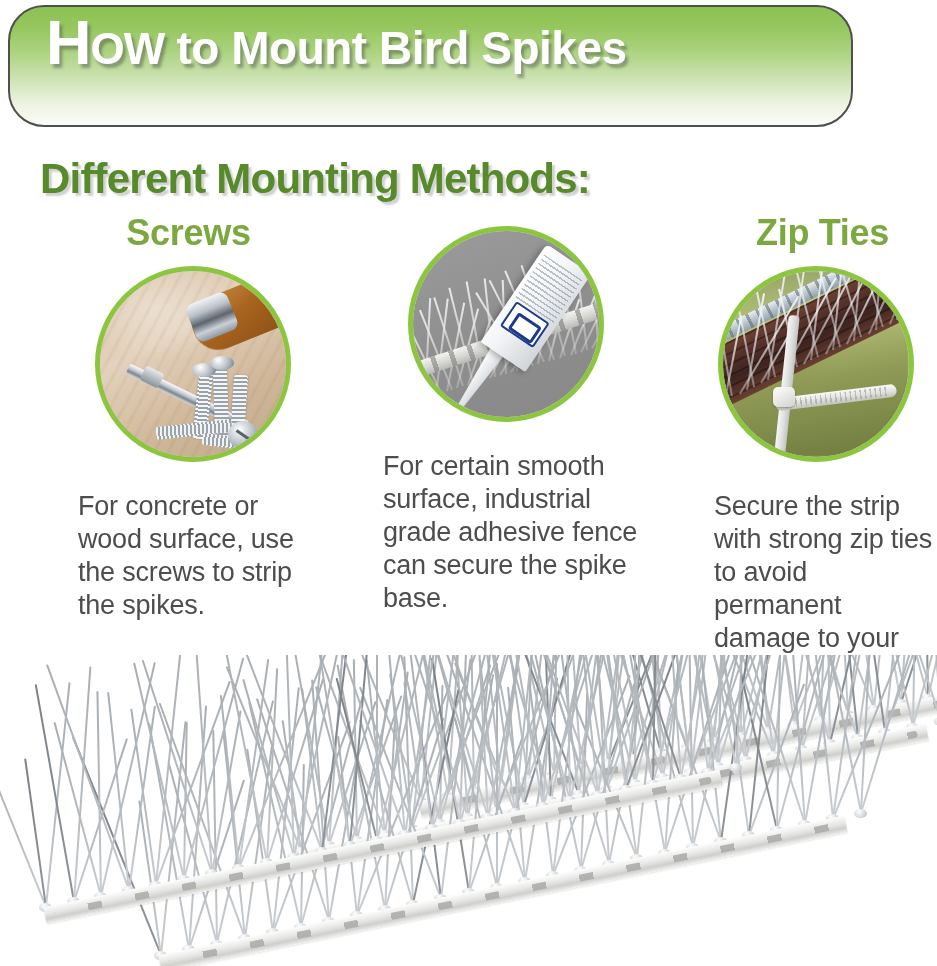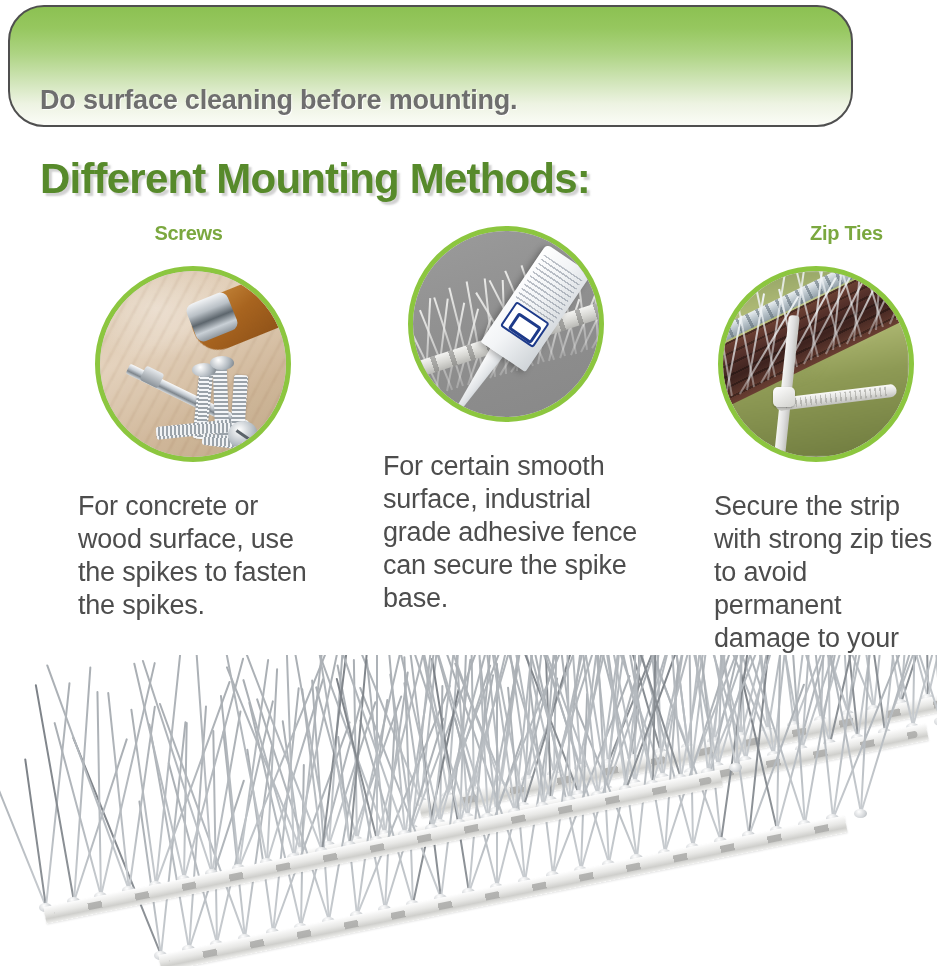--- a/index.html
+++ b/index.html
@@ -90,30 +90,30 @@
   }
   .col {
     position: absolute;
     top: 0;
   }
   .col-0 { left: 60px;  width: 265px; }
   .col-1 { left: 373px; width: 265px; }
   .col-2 { left: 700px; width: 237px; }
 
   .col-title {
-    font-size: 20px;
+    font-size: 36px;
     font-weight: bold;
     color: #7ba83f;
     text-align: center;
     white-space: nowrap;
     letter-spacing: -0.3px;
     height: 40px;
     line-height: 38px;
   }
-  .col-2 .col-title { text-align: center; padding-left: 56px; }
+  .col-2 .col-title { text-align: left; padding-left: 56px; }
   .col-0 .col-title { padding-right: 8px; }
 
   
   .photo-wrap {
     width: 196px;
     height: 196px;
     margin: 12px auto 0 auto;
     border-radius: 50%;
     border: 5px solid #8cc63f;
     box-sizing: border-box;
@@ -444,21 +444,23 @@
     position: absolute;
     width: 13px; height: 9px;
     border-radius: 50%;
     background: radial-gradient(circle at 38% 30%, #ffffff, #d3d6d9 60%, #a9aeb2);
   }
 </style>
 </head>
 <body>
 
 <div class="banner">
-  <div class="banner-sub">Do surface cleaning before mounting.</div>
+  <div class="banner-title">
+    <span class="word-how">How</span><span class="rest"> to Mount Bird Spikes</span>
+  </div>
 </div>
 
 <div class="section-heading">Different Mounting Methods:</div>
 
 <div class="columns">
 
   <div class="col col-0">
     <div class="col-title">Screws</div>
     <div class="photo-wrap">
       <div class="photo-inner">
@@ -471,21 +473,21 @@
         <div class="screw s1"></div>
         <div class="screw s2"></div>
         <div class="screw s3"></div>
         <div class="screw-head sh1"></div>
         <div class="screw-head sh2"></div>
         <div class="p1-lying"></div>
         <div class="p1-lying2"></div>
         <div class="p1-head-big"></div>
       </div>
     </div>
-    <div class="col-desc">For concrete or wood surface, use the spikes to fasten the spikes.</div>
+    <div class="col-desc">For concrete or wood surface, use the screws to strip the spikes.</div>
   </div>
 
   <div class="col col-1">
     <div class="photo-wrap">
       <div class="photo-inner">
         <div class="p2-bg"></div>
         <div class="p2-spikes" id="p2spikes">
             <i style="left:6.0px;top:116.0px;height:52.0px;transform:rotate(-34.0deg);"></i>
             <i style="left:11.4px;top:66.8px;height:99.6px;transform:rotate(3.0deg);"></i>
             <i style="left:16.8px;top:100.6px;height:64.3px;transform:rotate(-30.0deg);"></i>

